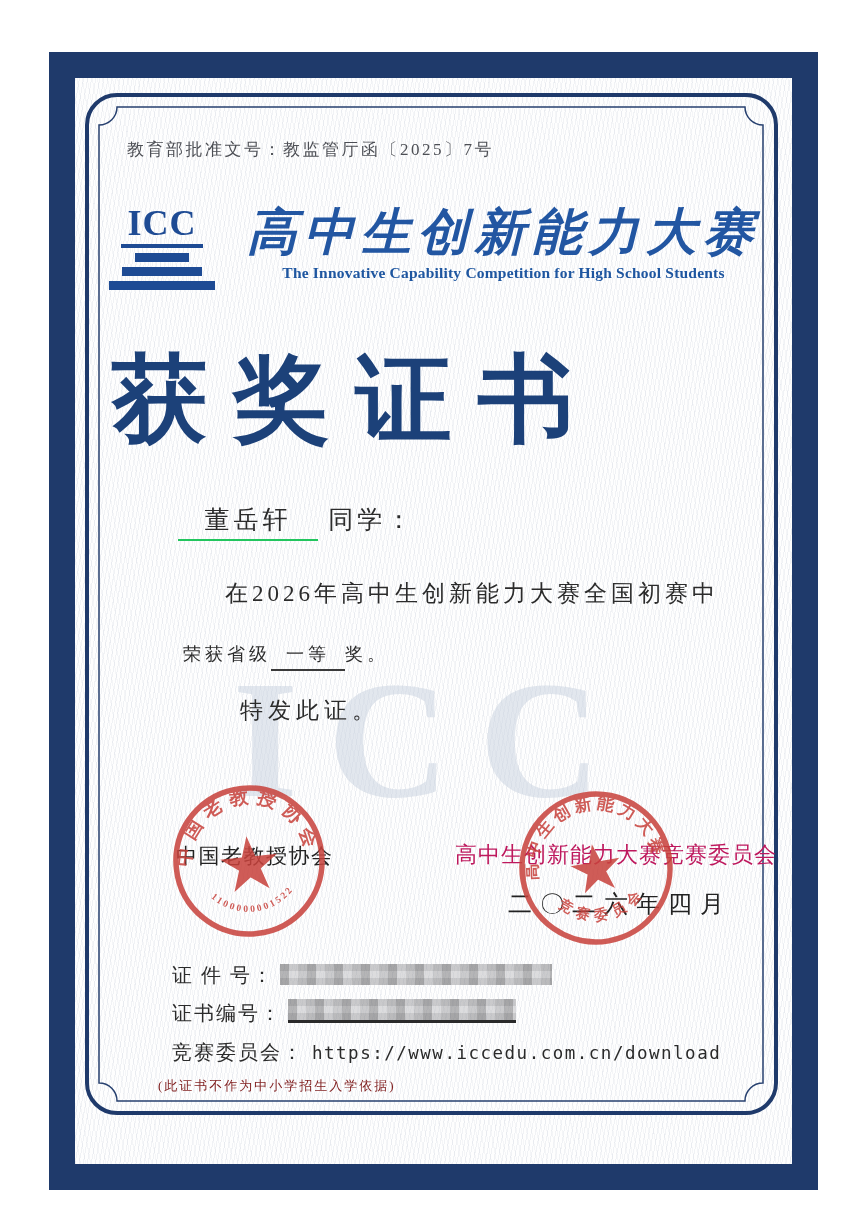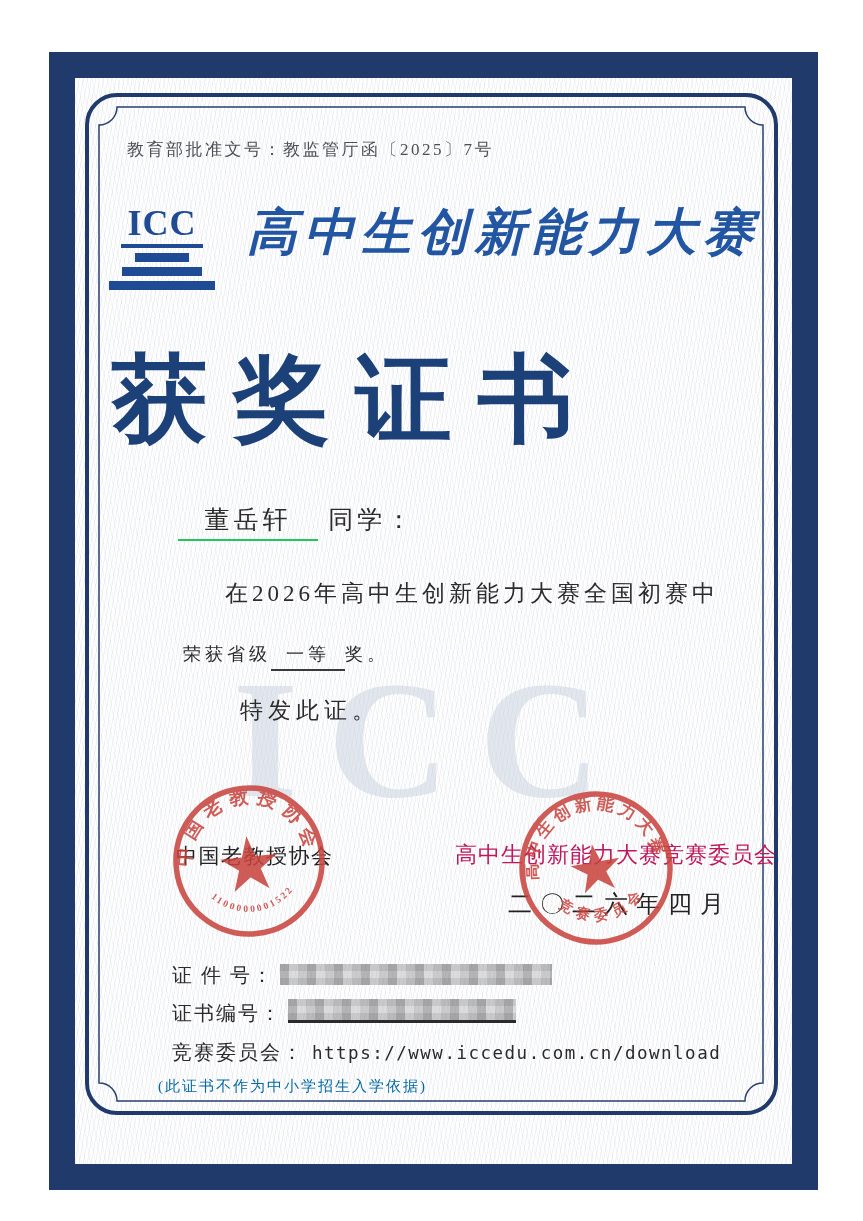--- a/index.html
+++ b/index.html
@@ -95,21 +95,21 @@
       repeating-linear-gradient(0deg, rgba(130,130,133,0.35) 0 7px, rgba(205,205,208,0.3) 7px 14px);
   }
   .redact-id{width:272px;}
   .redact-certno{width:228px;border-bottom:3px solid #2a2a2a;}
   .url-value{
     font-family:"DejaVu Sans Mono","Liberation Mono",monospace;
     font-size:17.5px;color:#2a2a2a;letter-spacing:1.5px;margin-left:8px;
     text-decoration:none;
   }
   .bottom-note{
-    position:absolute;left:158px;top:1077px;font-size:15px;color:#0369a1;letter-spacing:2px;
+    position:absolute;left:158px;top:1077px;font-size:13px;color:#7f1d1d;letter-spacing:2px;
   }
 </style>
 </head>
 <body>
 
 <div class="navy-frame"></div>
 <div class="paper-texture"></div>
 
 <svg class="border-svg" width="863" height="1221" viewBox="0 0 863 1221">
   <path d="M117,95 H746 A30,30 0 0 0 776,65 V95 A30,30 0 0 0 746,125 M776,125 V1083
@@ -126,20 +126,21 @@
 
 <div class="header">
   <div class="icc-mark">
     <div class="icc-text">ICC</div>
     <div class="icc-bar b1"></div>
     <div class="icc-bar b2"></div>
     <div class="icc-bar b3"></div>
   </div>
   <div class="header-right">
     <div class="title-zh">高中生创新能力大赛</div>
+    <div class="title-en">The Innovative Capability Competition for High School Students</div>
   </div>
 </div>
 
 <div class="cert-title">获奖证书</div>
 
 <div class="watermark">ICC</div>
 
 <div class="recipient-row">
   <span class="recipient-name">董岳轩</span>
   <span>同学：</span>

